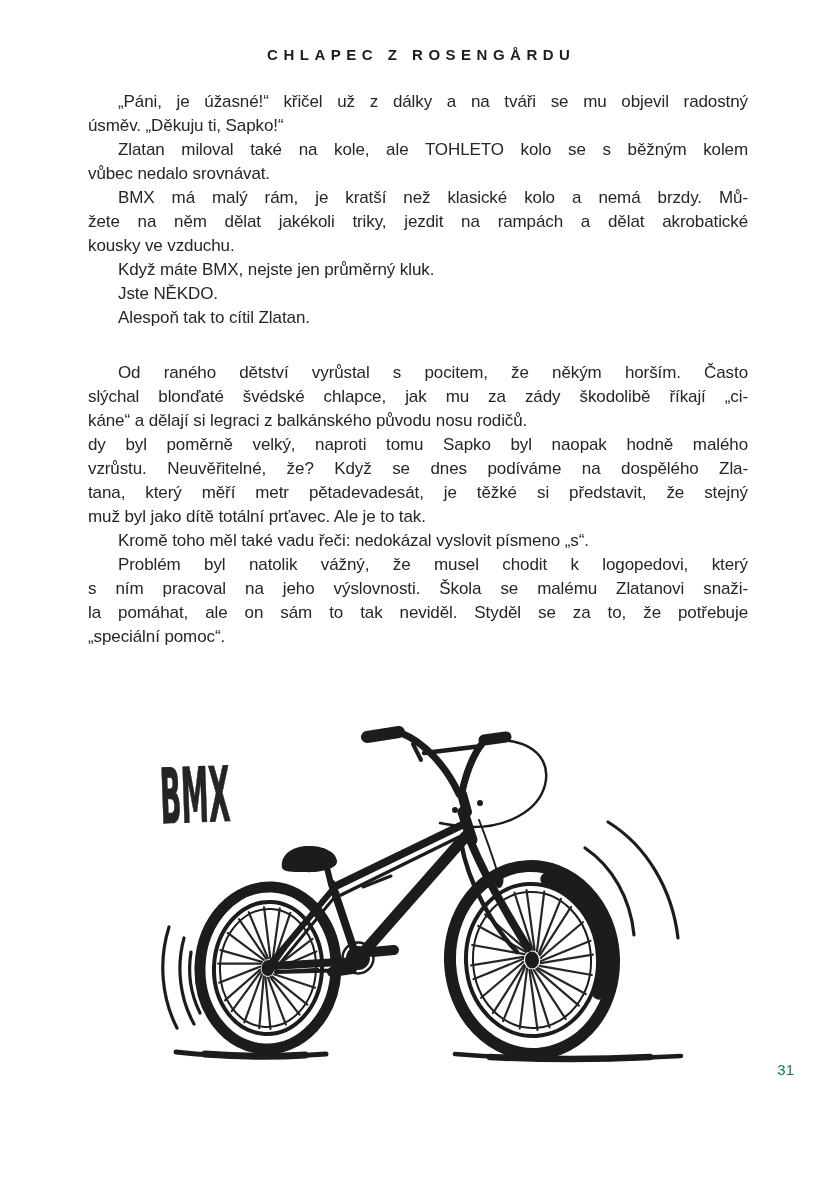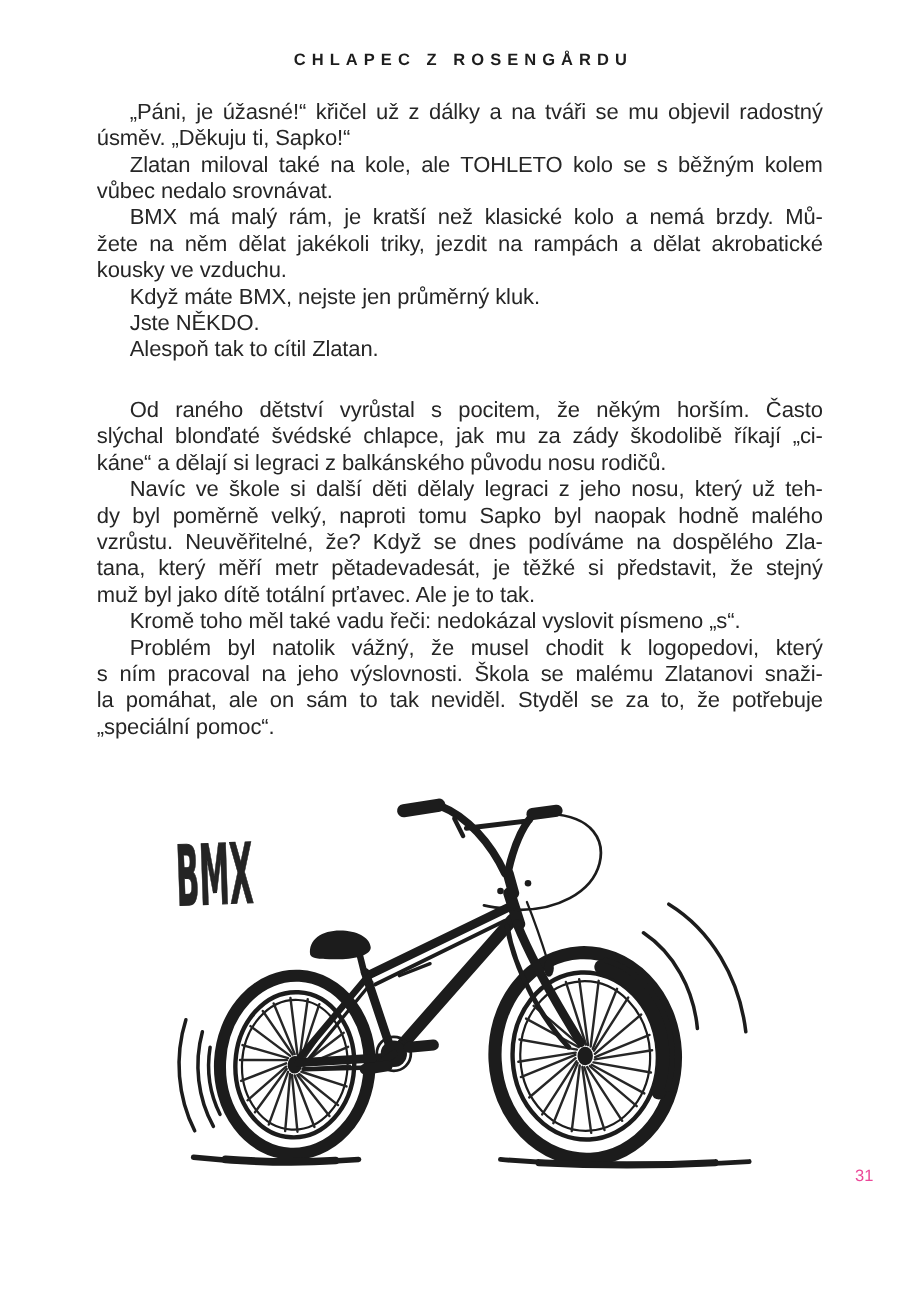--- a/index.html
+++ b/index.html
@@ -5,29 +5,29 @@
   html,body{margin:0;padding:0;}
   body{width:837px;height:1181px;background:#ffffff;overflow:hidden;
        font-family:"Liberation Sans",sans-serif;}
   .page{position:relative;width:837px;height:1181px;background:#ffffff;}
 
   .header{position:absolute;top:46px;left:0;width:837px;text-align:center;
           font-size:15px;font-weight:700;letter-spacing:5.5px;color:#1d1d1d;
           text-indent:5.5px;}
 
   .textblock{position:absolute;left:88px;top:90px;width:660px;
-             font-size:20px;line-height:24px;color:#262626;
+             font-size:17px;line-height:24px;color:#262626;
              letter-spacing:-0.1px;}
   .sec + .sec{margin-top:31px;}
   .line{text-align:justify;text-align-last:justify;height:24px;overflow:hidden;
         white-space:normal;}
   .line.plast{text-align-last:left;}
   .line.pfirst{text-indent:30px;}
 
-  .pagenum{position:absolute;top:1061px;right:43px;font-size:15px;color:#ec4899;}
+  .pagenum{position:absolute;top:1061px;right:43px;font-size:15px;color:#0f766e;}
 
   svg.bike{position:absolute;left:0;top:0;width:837px;height:1181px;
            pointer-events:none;}
 </style>
 </head>
 <body>
 
 <div class="page">
 
   <div class="header">CHLAPEC Z ROSENGÅRDU</div>
@@ -57,21 +57,20 @@
           <div class="line pfirst plast">Alespoň tak to cítil Zlatan.</div>
         </div>
       </div>
       <div class="sec">
         <div class="para">
           <div class="line pfirst">Od raného dětství vyrůstal s pocitem, že někým horším. Často</div>
           <div class="line">slýchal blonďaté švédské chlapce, jak mu za zády škodolibě říkají „ci-</div>
           <div class="line plast">káne“ a dělají si legraci z balkánského původu nosu rodičů.</div>
         </div>
         <div class="para">
-          <div class="line pfirst">Navíc ve škole si další děti dělaly legraci z jeho nosu, který už teh-</div>
           <div class="line">dy byl poměrně velký, naproti tomu Sapko byl naopak hodně malého</div>
           <div class="line">vzrůstu. Neuvěřitelné, že? Když se dnes podíváme na dospělého Zla-</div>
           <div class="line">tana, který měří metr pětadevadesát, je těžké si představit, že stejný</div>
           <div class="line plast">muž byl jako dítě totální prťavec. Ale je to tak.</div>
         </div>
         <div class="para">
           <div class="line pfirst plast">Kromě toho měl také vadu řeči: nedokázal vyslovit písmeno „s“.</div>
         </div>
         <div class="para">
           <div class="line pfirst">Problém byl natolik vážný, že musel chodit k logopedovi, který</div>

